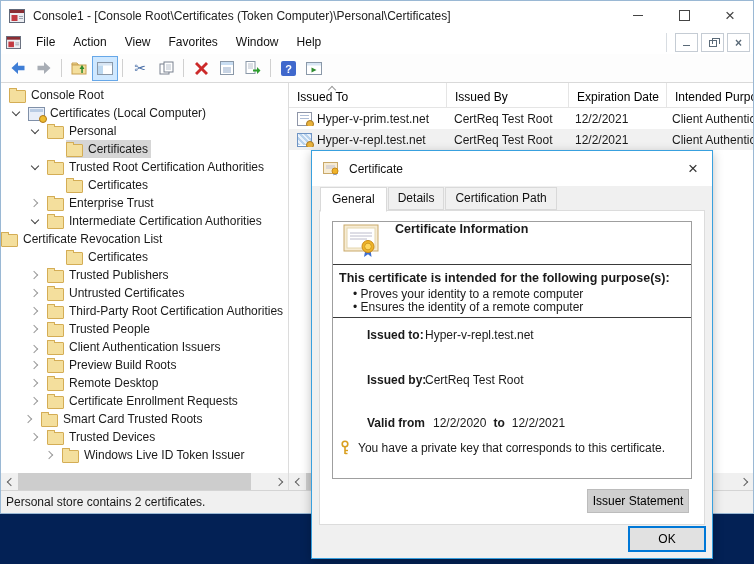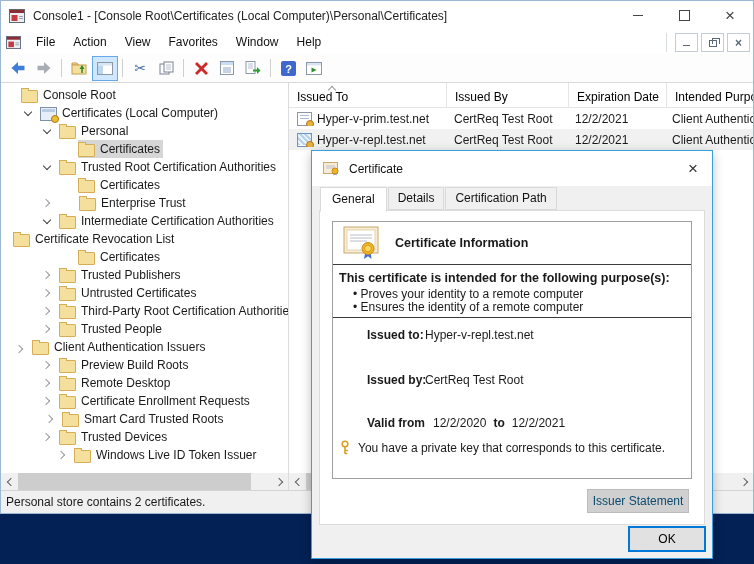--- a/index.html
+++ b/index.html
@@ -35,21 +35,21 @@
   .toolbar{height:28px;border-bottom:1px solid #d9d9d9;display:flex;align-items:center;
            padding-left:4px;background:#fdfdfd;flex:0 0 auto}
   .tb-btn{width:24px;height:23px;display:flex;align-items:center;justify-content:center;border:1px solid transparent}
   .tb-btn.active{background:#cfe8ff;border:1px solid #66a7e8}
   .tb-sep{width:1px;height:18px;background:#d0d0d0;margin:0 4px}
   .tb-glyph{display:inline-flex;align-items:center;justify-content:center}
   .cut-glyph{font-size:14px;color:#4a6fa8;transform:rotate(0deg)}
   
   .main{flex:1;display:flex;min-height:0}
   .tree-panel{width:287px;border-right:1px solid #dcdcdc;position:relative;background:#fff;overflow:hidden}
-  .tree-rows{position:absolute;left:12px;right:0;top:3px}
+  .tree-rows{position:absolute;left:0;right:0;top:3px}
   .tree-row{height:18px;display:flex;align-items:center;white-space:nowrap;cursor:default}
   .chev{width:14px;height:14px;display:inline-flex;align-items:center;justify-content:center;flex:0 0 14px;margin-right:5px}
   .chev.down::before{content:"";width:5px;height:5px;border-right:1.6px solid #404040;border-bottom:1.6px solid #404040;
                      transform:rotate(45deg);margin-top:-3px}
   .chev.right::before{content:"";width:5px;height:5px;border-right:1.4px solid #9a9a9a;border-bottom:1.4px solid #9a9a9a;
                       transform:rotate(-45deg);margin-left:-2px}
   .hl{display:inline-flex;align-items:center;height:18px;padding:0 3px 0 0}
   .hl.sel{background:#d6d6d6}
   .folder-icon{width:15px;height:11px;background:#f4df9d;border:1px solid #d4ad55;border-radius:1px;
                position:relative;margin:2px 5px 0 0;flex:0 0 15px}
@@ -102,57 +102,57 @@
   .dlg-title{height:35px;background:#fff;display:flex;align-items:center}
   .dlg-title .dlg-icon{margin:0 9px 0 11px;display:inline-flex}
   .dlg-title .dlg-text{flex:1;color:#111}
   .dlg-close{width:30px;height:26px;display:flex;align-items:center;justify-content:center;
              font-size:17px;color:#333;margin-right:4px}
   .tabstrip{display:flex;align-items:flex-start;padding-left:8px;height:24px}
   .tab{padding:3px 9px 4px;border:1px solid #d9d9d9;background:#f0f0f0;margin-right:1px;position:relative;top:1px;color:#111}
   .tab.active{background:#fff;padding:4px 11px 5px;border-bottom:1px solid #fff;z-index:3;top:1px}
   .tabpage{position:absolute;left:7px;right:7px;top:59px;height:313px;background:#fff;border:1px solid #dcdcdc;z-index:2}
   .infobox{position:absolute;left:12px;right:12px;top:10px;height:256px;border:1px solid #9f9f9f;background:#fff}
-  .ib-head{position:absolute;left:0;top:0;right:0;height:42px;display:flex;align-items:center}
+  .ib-head{position:absolute;left:0;top:0;right:0;height:42px;display:flex;align-items:flex-start}
   .ib-head .bigcert{margin:2px 14px 0 10px}
   .ib-head .ib-title{font-weight:bold;font-size:12.5px}
   .hr1{position:absolute;left:0;right:0;top:42px;border-top:1px solid #3a3a3a}
   .purp-head{position:absolute;left:6px;top:49px;font-weight:bold;font-size:12.5px}
   .purpose-list{position:absolute;left:20px;top:66px;margin:0;padding:0;list-style:none}
   .purpose-list li{line-height:13px}
   .purpose-list li::before{content:"• ";}
   .hr2{position:absolute;left:0;right:0;top:95px;border-top:1px solid #3a3a3a}
   .frow{position:absolute;left:34px;white-space:nowrap}
   .frow b{display:inline-block;width:58px;font-weight:bold}
   .frow-to{top:106px}.frow-by{top:151px}.frow-valid{top:194px}
   .frow-valid b{width:auto;margin-right:8px}
   .frow-valid .tosep{margin:2px 7px;font-weight:bold}
   .keyrow{position:absolute;left:6px;top:218px;display:flex;align-items:flex-end}
   .keyrow svg{margin-right:7px}
   .btn-issuer{position:absolute;right:15px;top:278px;width:100px;height:22px;background:#d0d0d0;
-              border:1px solid #bcbcbc;color:#0c4a6e;display:flex;align-items:center;justify-content:center}
+              border:1px solid #bcbcbc;color:#000000;display:flex;align-items:center;justify-content:center}
   .btn-ok{position:absolute;right:6px;bottom:6px;width:74px;height:22px;background:#e1e1e1;
           border:2px solid #0078d7;color:#000;display:flex;align-items:center;justify-content:center}
 </style>
 </head>
 <body>
 
 <div class="mmc">
 
   <div class="titlebar">
     <span class="app-icon">
       <svg width="16" height="14" viewBox="0 0 16 14">
           <rect x="0.5" y="0.5" width="15" height="13" fill="#eceef2" stroke="#606878"></rect>
           <rect x="1" y="1" width="14" height="3" fill="#8a2e34"></rect>
           <rect x="2.5" y="6" width="6" height="6" fill="#c23a42"></rect>
           <line x1="10" y1="7.5" x2="14" y2="7.5" stroke="#9aa2b0"></line>
           <line x1="10" y1="9.5" x2="14" y2="9.5" stroke="#9aa2b0"></line>
         </svg>
     </span>
-    <span class="title">Console1 - [Console Root\Certificates (Local Computer)\Personal\Certificates]</span>
+    <span class="title">Console1 - [Console Root\Certificates (Token Computer)\Personal\Certificates]</span>
     <div class="win-ctrls">
       <span class="wc">
           <span class="gl-min"></span>
         </span>
       <span class="wc">
           <span class="gl-max"></span>
         </span>
       <span class="wc">
           <span class="gl-close">×</span>
         </span>
@@ -321,21 +321,21 @@
               <span class="folder-icon"></span>
               <span>Trusted Root Certification Authorities</span>
             </span>
           </div>
           <div class="tree-row" style="padding-left: 65px;">
             <span class="hl">
               <span class="folder-icon"></span>
               <span>Certificates</span>
             </span>
           </div>
-          <div class="tree-row" style="padding-left: 27px; gap: 20px;">
+          <div class="tree-row" style="padding-left: 27px;">
             <span class="chev right"></span>
             <span class="hl">
               <span class="folder-icon"></span>
               <span>Enterprise Trust</span>
             </span>
           </div>
           <div class="tree-row" style="padding-left: 27px;">
             <span class="chev down"></span>
             <span class="hl">
               <span class="folder-icon"></span>
@@ -375,21 +375,21 @@
               <span>Third-Party Root Certification Authorities</span>
             </span>
           </div>
           <div class="tree-row" style="padding-left: 27px;">
             <span class="chev right"></span>
             <span class="hl">
               <span class="folder-icon"></span>
               <span>Trusted People</span>
             </span>
           </div>
-          <div class="tree-row" style=" align-items: flex-end;">
+          <div class="tree-row" style="padding-left: 27px; align-items: flex-end;">
             <span class="chev right"></span>
             <span class="hl">
               <span class="folder-icon"></span>
               <span>Client Authentication Issuers</span>
             </span>
           </div>
           <div class="tree-row" style="padding-left: 27px;">
             <span class="chev right"></span>
             <span class="hl">
               <span class="folder-icon"></span>
@@ -403,21 +403,21 @@
               <span>Remote Desktop</span>
             </span>
           </div>
           <div class="tree-row" style="padding-left: 27px;">
             <span class="chev right"></span>
             <span class="hl">
               <span class="folder-icon"></span>
               <span>Certificate Enrollment Requests</span>
             </span>
           </div>
-          <div class="tree-row" style="padding-left: 30px;">
+          <div class="tree-row" style="padding-left: 21px;">
             <span class="chev right"></span>
             <span class="hl">
               <span class="folder-icon"></span>
               <span>Smart Card Trusted Roots</span>
             </span>
           </div>
           <div class="tree-row" style="padding-left: 27px;">
             <span class="chev right"></span>
             <span class="hl">
               <span class="folder-icon"></span>

